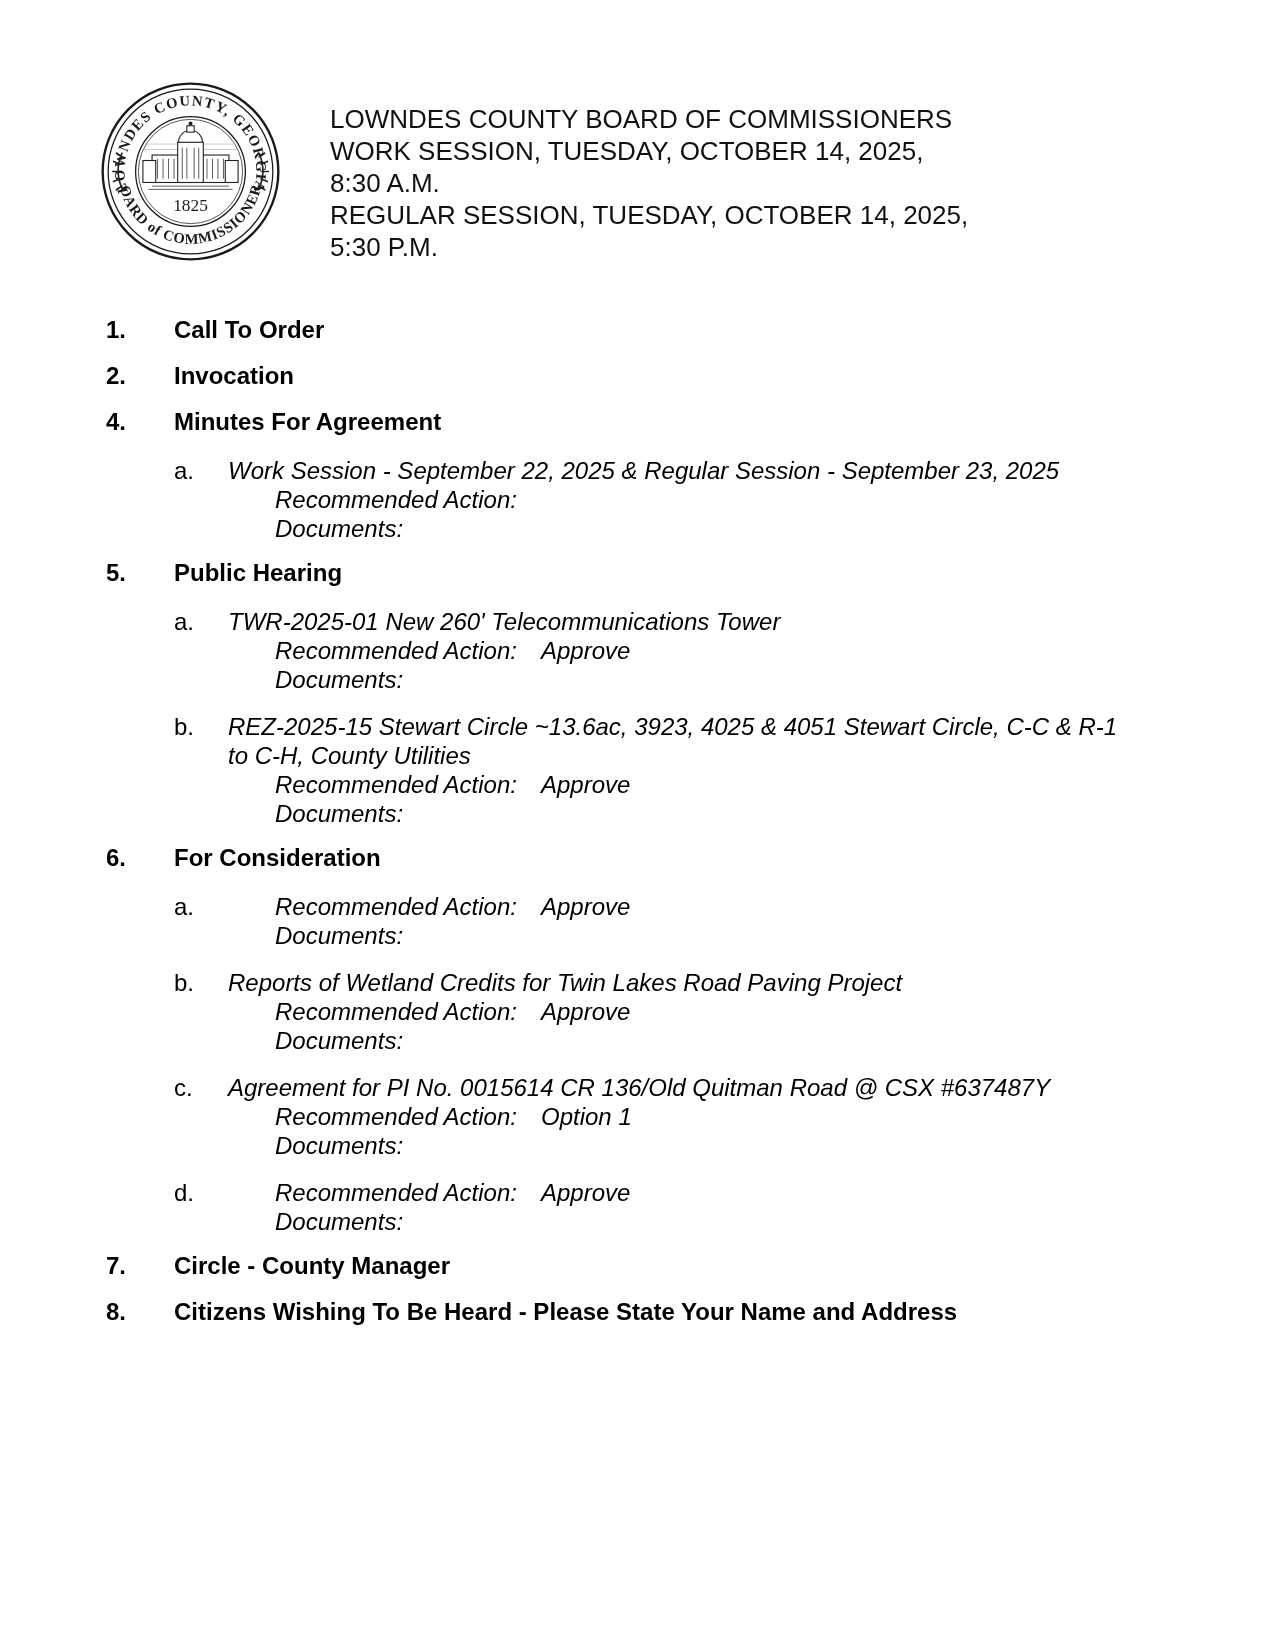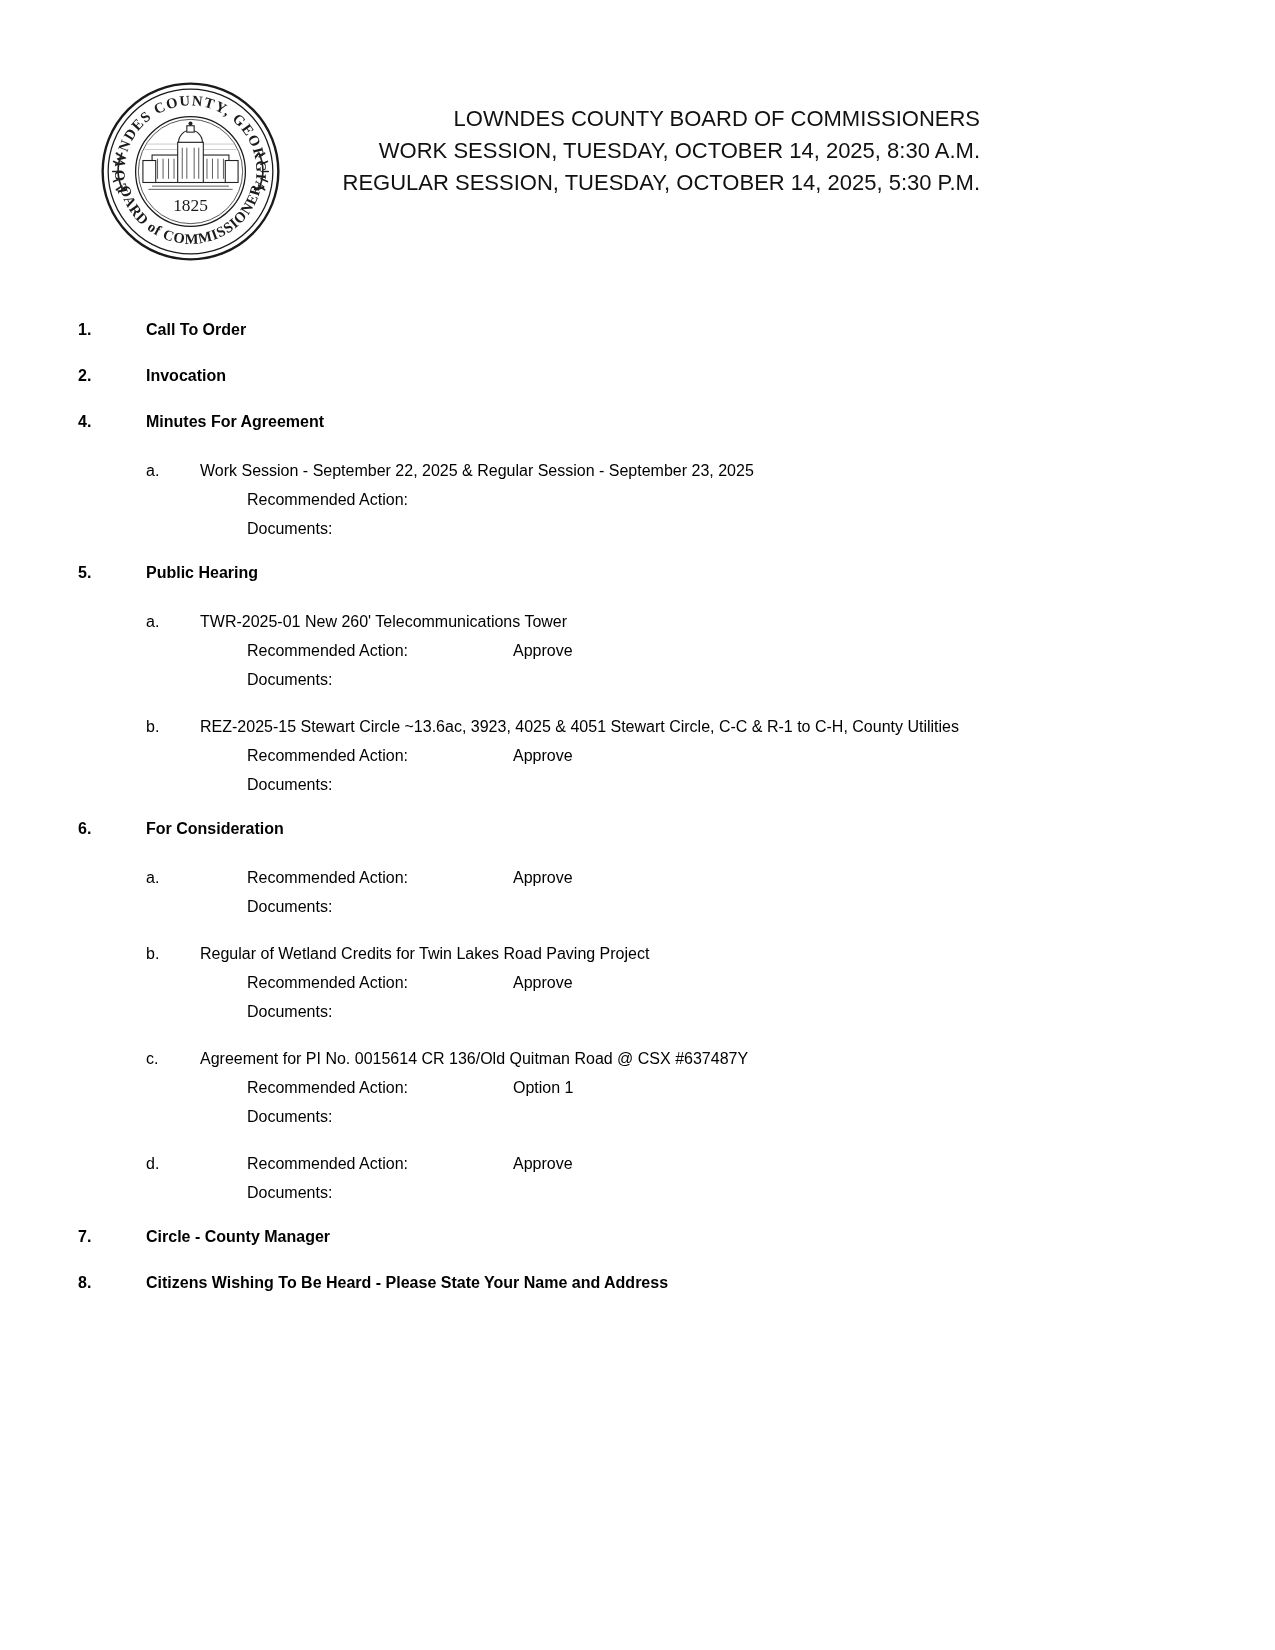--- a/index.html
+++ b/index.html
@@ -21,33 +21,34 @@
     left: 99px;
     top: 80px;
     width: 183px;
     height: 183px;
   }
   .header-text {
     position: absolute;
     left: 330px;
     top: 103px;
     width: 650px;
-    text-align: right;
-    font-size: 22px;
+    text-align: left;
+    font-size: 26px;
     line-height: 32px;
     color: #111111;
   }
 
   
   .agenda {
     position: absolute;
     top: 318px;
     left: 0;
     width: 100%;
-    font-size: 16px;
+    font-size: 24px;
+    padding-left: 28px;
   }
   .main-item {
     padding-left: 78px;
     line-height: 24px;
     margin-bottom: 22px;
     font-weight: bold;
   }
   .main-item .num {
     display: inline-block;
     width: 68px;
@@ -57,21 +58,21 @@
     padding-left: 146px;
     line-height: 29px;
     margin-bottom: 18px;
     margin-top: 2px;
     font-weight: normal;
   }
   .sub-item .letter {
     flex: none;
     width: 54px;
   }
-  .sub-body { width: 895px; }
+  .sub-body { width: 895px; font-style: italic; }
   .sub-line { padding-left: 47px; }
   .sub-label { display: inline-block; width: 266px; }
   .sub-value { display: inline-block; }
 </style>
 </head>
 <body>
 
 <div class="page">
 
   <div class="header">
@@ -220,21 +221,21 @@
           <span class="sub-label">Recommended Action:</span><span class="sub-value">Approve</span>
         </div>
         <div class="sub-line">
           <span class="sub-label">Documents:</span>
         </div>
       </div>
     </div>
     <div class="sub-item">
       <span class="letter">b.</span>
       <div class="sub-body">
-        <div class="sub-text">Regular of Wetland Credits for Twin Lakes Road Paving Project</div>
+        <div class="sub-text">Reports of Wetland Credits for Twin Lakes Road Paving Project</div>
         <div class="sub-line">
           <span class="sub-label">Recommended Action:</span><span class="sub-value">Approve</span>
         </div>
         <div class="sub-line">
           <span class="sub-label">Documents:</span>
         </div>
       </div>
     </div>
     <div class="sub-item">
       <span class="letter">c.</span>

